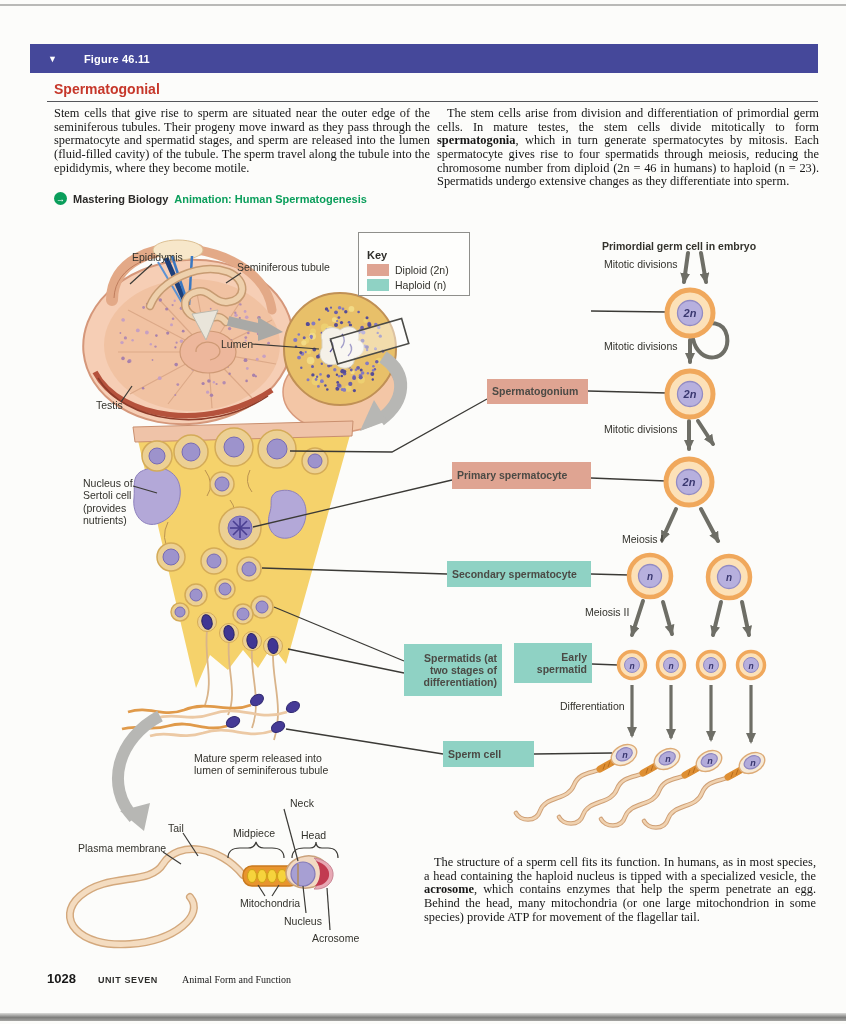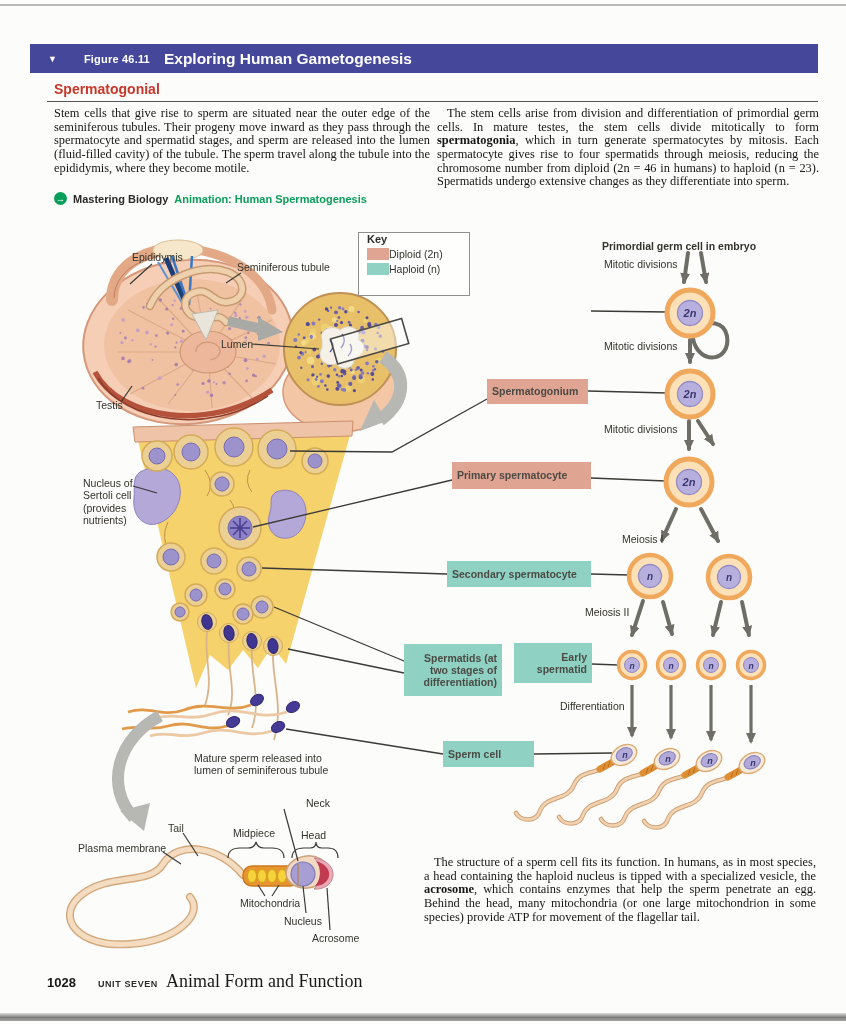--- a/index.html
+++ b/index.html
@@ -21,47 +21,46 @@
         display:flex;align-items:center;justify-content:center;font-weight:bold;}
   .mb-label{font-weight:bold;font-size:11px;color:#2b2a28;}
   .mb-anim{font-weight:bold;font-size:11px;color:#0a9e5b;}
   svg.art{position:absolute;left:0;top:0;z-index:1;pointer-events:none;}
   svg.art text{font-family:"Liberation Sans",sans-serif;}
   .ploidy{font-style:italic;font-weight:bold;fill:#3a3870;}
   .dlabel{position:absolute;font-size:10.5px;color:#33322c;line-height:1.18;white-space:nowrap;z-index:2;}
   .dlabel.wrap{white-space:normal;}
   .dlabel.bold{font-weight:bold;}
   .key-box{position:absolute;left:358px;top:232px;width:112px;height:64px;border:1.5px solid #8f8f8b;
-        background:#fefefc;box-sizing:border-box;padding:0 0 0 8px;z-index:2;}
+        background:#fefefc;box-sizing:border-box;padding:16px 0 0 8px;z-index:2;}
   .key-title{font-weight:bold;font-size:11px;color:#2e2d29;}
-  .key-row{display:flex;align-items:center;gap:0;margin-top:3px;}
+  .key-row{display:flex;align-items:center;gap:6px;margin-top:3px;}
   .key-swatch{width:22px;height:12px;}
   .sw-diploid{background:#dfa492;}
   .sw-haploid{background:#8fd2c4;}
   .key-row span{font-size:10.5px;color:#33322c;}
   .box{position:absolute;display:flex;align-items:center;font-weight:bold;font-size:10.5px;color:#4b4a45;
         padding:2px 5px;box-sizing:border-box;line-height:1.15;z-index:2;}
   .box.diploid{background:#dfa492;}
   .box.haploid{background:#8fd2c4;text-align:right;}
   .footer{position:absolute;left:47px;top:971px;display:flex;align-items:baseline;z-index:2;}
   .pg-num{font-weight:bold;font-size:13px;color:#181818;}
   .unit-label{font-weight:bold;font-size:9px;letter-spacing:.6px;color:#2c2c2a;margin-left:22px;}
-  .unit-title{font-family:"Liberation Serif",serif;font-size:18px;color:#181818;margin-left:8px;}
+  .unit-title{font-family:"Liberation Serif",serif;font-size:10px;color:#181818;margin-left:24px;}
 </style>
 </head>
 <body>
 
 <div class="page">
   <div class="scan-top"></div>
   <div class="scan-bottom"></div>
 
   <div class="header-bar">
     <span class="fig-marker">▼</span>
     <span class="fig-label">Figure 46.11</span>
-    <span class="fig-title">Exploring Human Gametogenesis</span>
   </div>
   <div class="section-title">Spermatogonial</div>
   <div class="rule"></div>
 
   <div class="serif-par" style="left:54px;top:107px;width:376px;">Stem cells that give rise to sperm are situated near the outer edge of the seminiferous tubules. Their progeny move inward as they pass through the spermatocyte and spermatid stages, and sperm are released into the lumen (fluid-filled cavity) of the tubule. The sperm travel along the tubule into the epididymis, where they become motile.</div>
 
   <div class="mastering">
     <span class="mb-icon">→</span>
     <span class="mb-label">Mastering Biology</span>
     <span class="mb-anim">Animation: Human Spermatogenesis</span>
@@ -658,21 +657,21 @@
   <div class="box haploid" style="left:404px;top:644px;width:98px;height:52px;">
       <span>Spermatids (at two stages of differentiation)</span>
     </div>
   <div class="box haploid" style="left:514px;top:643px;width:78px;height:40px;">
       <span>Early spermatid</span>
     </div>
   <div class="box haploid" style="left:443px;top:741px;width:91px;height:26px;">
       <span>Sperm cell</span>
     </div>
 
-  <div class="dlabel" style="left:272px;top:797px;padding-left:34px;">Neck</div>
+  <div class="dlabel" style="left:256px;top:797px;padding-left:34px;">Neck</div>
   <div class="dlabel" style="left:233px;top:827px;">Midpiece</div>
   <div class="dlabel" style="left:301px;top:829px;">Head</div>
   <div class="dlabel" style="left:168px;top:822px;">Tail</div>
   <div class="dlabel" style="left:78px;top:842px;">Plasma membrane</div>
   <div class="dlabel" style="left:240px;top:897px;">Mitochondria</div>
   <div class="dlabel" style="left:284px;top:915px;">Nucleus</div>
   <div class="dlabel" style="left:312px;top:932px;">Acrosome</div>
 
   <div class="serif-par" style="left:424px;top:856px;width:392px;text-indent:10px;"><span>The structure of a sperm cell fits its function. In humans, as in most species, a head containing the haploid nucleus is tipped with a specialized vesicle, the </span><b>acrosome</b><span>, which contains enzymes that help the sperm penetrate an egg. Behind the head, many mitochondria (or one large mitochondrion in some species) provide ATP for movement of the flagellar tail.</span></div>
 

